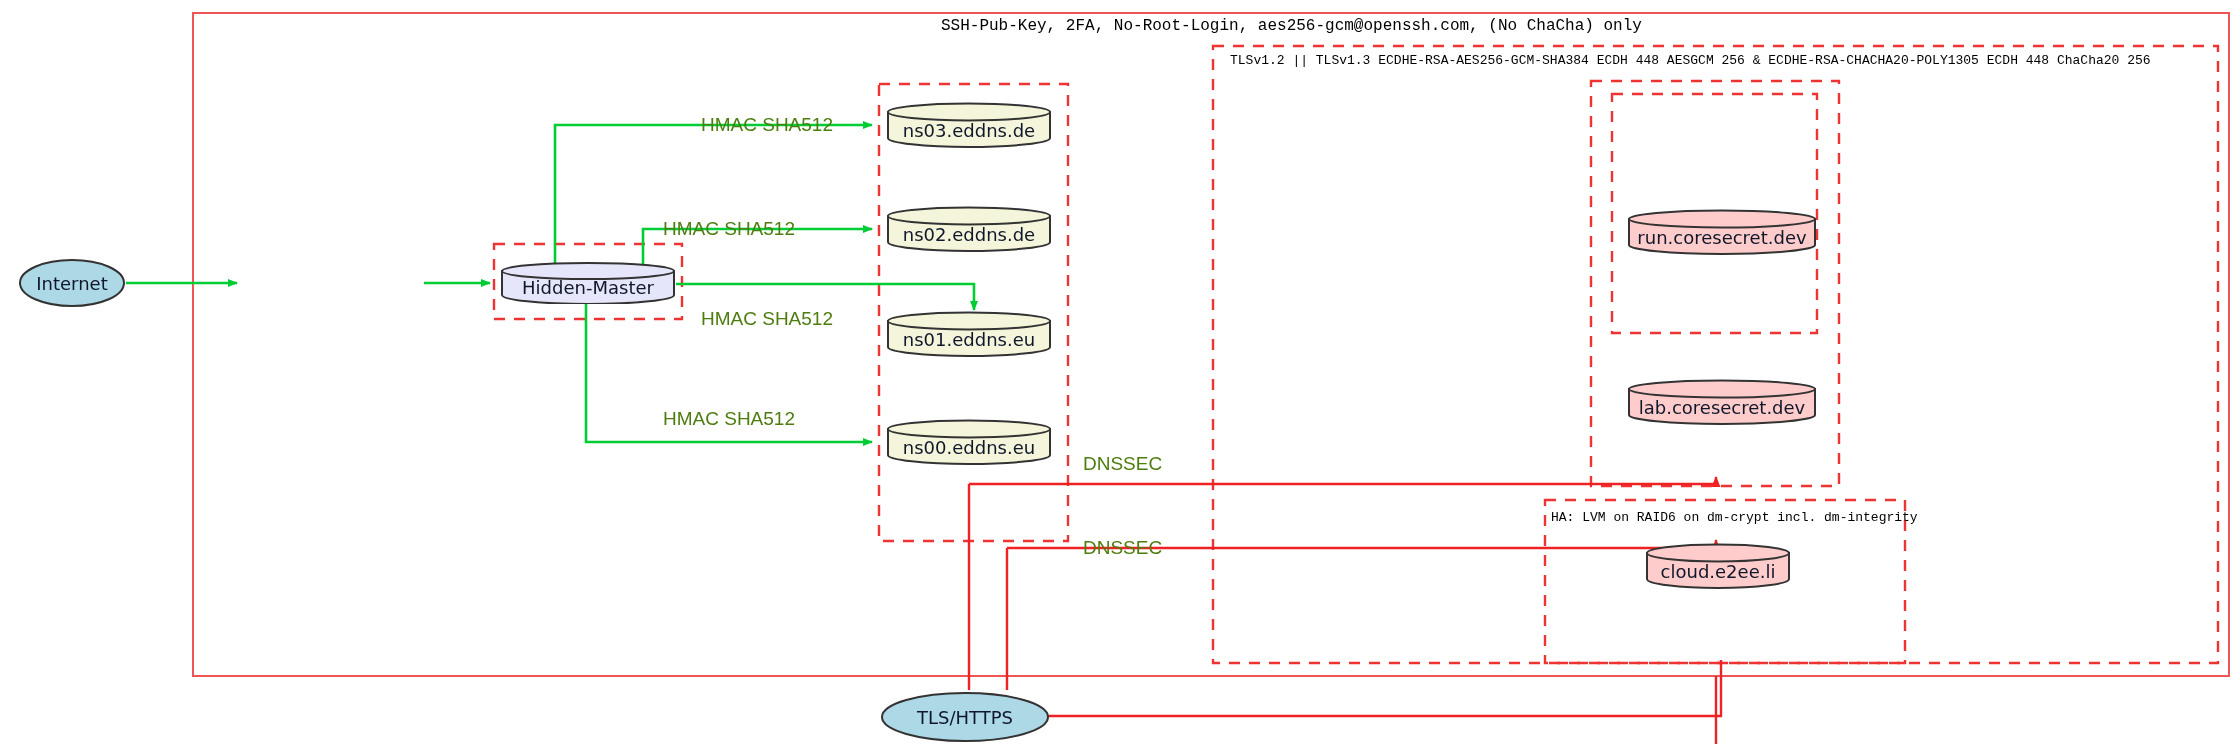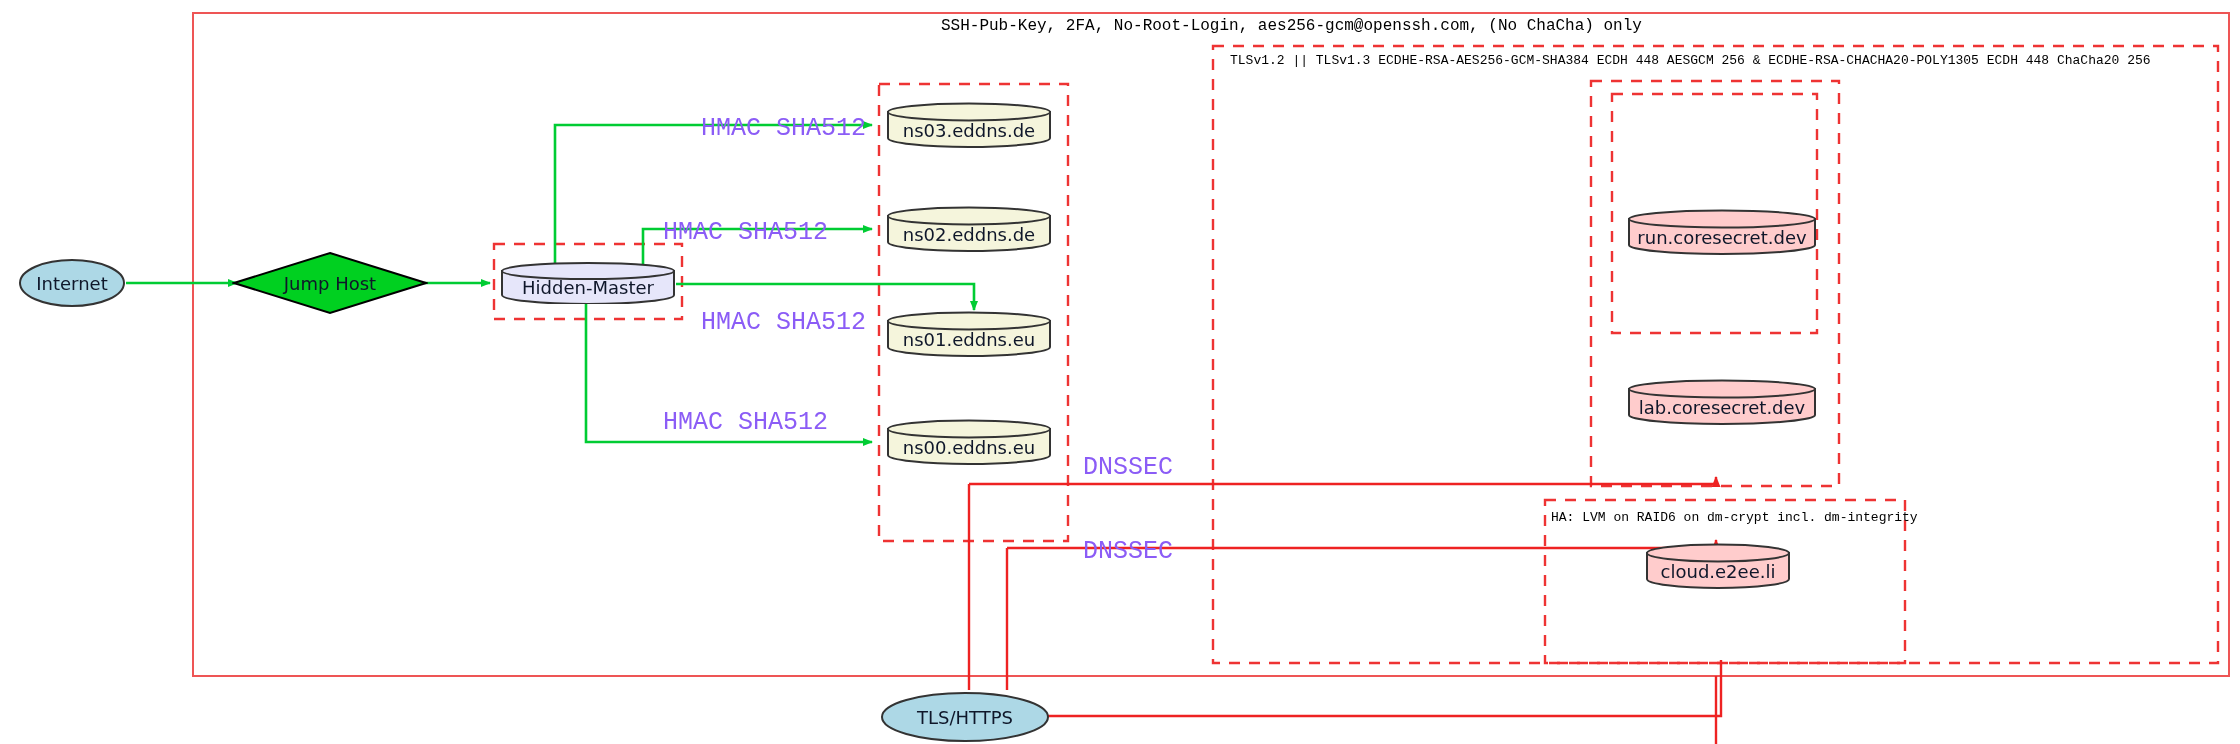--- a/index.html
+++ b/index.html
@@ -6,22 +6,22 @@
   body{width:2240px;height:744px;position:relative;overflow:hidden;
        font-family:"Liberation Serif",serif;color:#000;}
   #stage{position:absolute;left:0;top:0;width:2240px;height:744px;}
   svg.layer{position:absolute;left:0;top:0;width:2240px;height:744px;overflow:visible;}
   .nodebox{position:absolute;}
   .cyl-label,.ell-label,.dia-label{
       position:absolute;left:0;top:0;width:100%;height:100%;
       display:flex;align-items:center;justify-content:center;
       font-family:"DejaVu Sans",sans-serif;font-size:18px;color:#0f172a;
       white-space:nowrap;pointer-events:none;}
-  .edge-label{position:absolute;font-family:Liberation Mono, monospace;
-      font-size:25px;color:#8b5cf6;white-space:nowrap;}
+  .edge-label{position:absolute;font-family:Liberation Sans, sans-serif;
+      font-size:19px;color:#4d7c0f;white-space:nowrap;}
   .cluster-label{position:absolute;font-family:Liberation Mono, monospace;
       font-size:15px;color:#000;white-space:nowrap;}
   .cluster-label.big{font-size:16px;}
   .cluster-label.small{font-size:13px;text-align:right;}
 </style>
 </head>
 <body>
 
 <div id="stage">
 
@@ -73,26 +73,20 @@
     <path d="M1716,676 L1716,744" stroke="#ee2222" stroke-width="2.4" fill="none"></path>
   </svg>
 
   <div class="nodebox" style="left:18px;top:258px;width:108px;height:50px;">
     <svg width="108" height="50" viewBox="0 0 108 50">
       <ellipse cx="54" cy="25" rx="52" ry="23" fill="#add8e6" stroke="#333" stroke-width="2"></ellipse>
     </svg>
     <span class="ell-label">Internet</span>
   </div>
 
-  <div class="nodebox" style="left:232px;top:251px;width:196px;height:64px;">
-    <svg width="196" height="64" viewBox="0 0 196 64">
-      <polygon points="98,2 194,32 98,62 2,32" fill="#00d020" stroke="#000" stroke-width="2"></polygon>
-    </svg>
-    <span class="dia-label">Jump Host</span>
-  </div>
 
   <div class="nodebox" style="left:500px;top:262px;width:176px;height:42px;">
     <svg width="176" height="42" viewBox="0 0 176 42">
       <path d="M2,9 L2,33 a86,9 0 0 0 172,0 L174,9 z" fill="#e6e6fa" stroke="#333" stroke-width="2"></path>
       <ellipse cx="88" cy="9" rx="86" ry="8" fill="#e6e6fa" stroke="#333" stroke-width="2"></ellipse>
     </svg>
     <span class="cyl-label" style="padding-top:4px;">Hidden-Master</span>
   </div>
 
   <div class="nodebox" style="left:886px;top:102px;width:166px;height:46px;">

